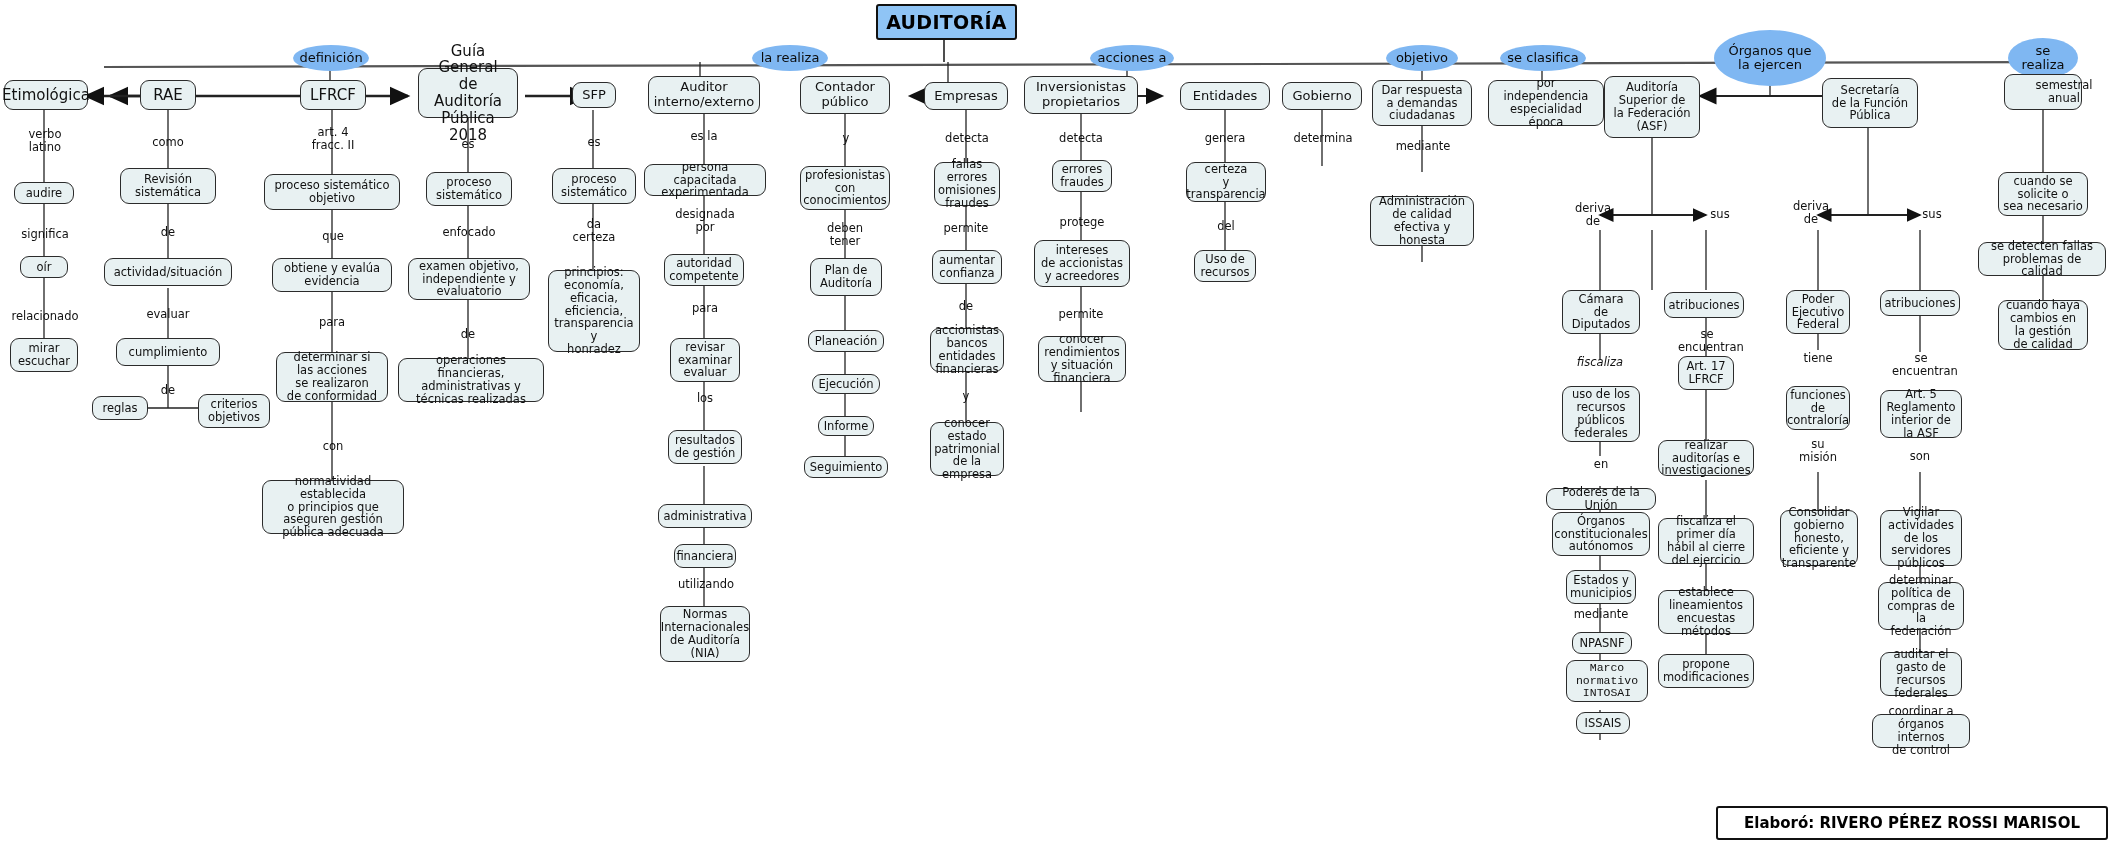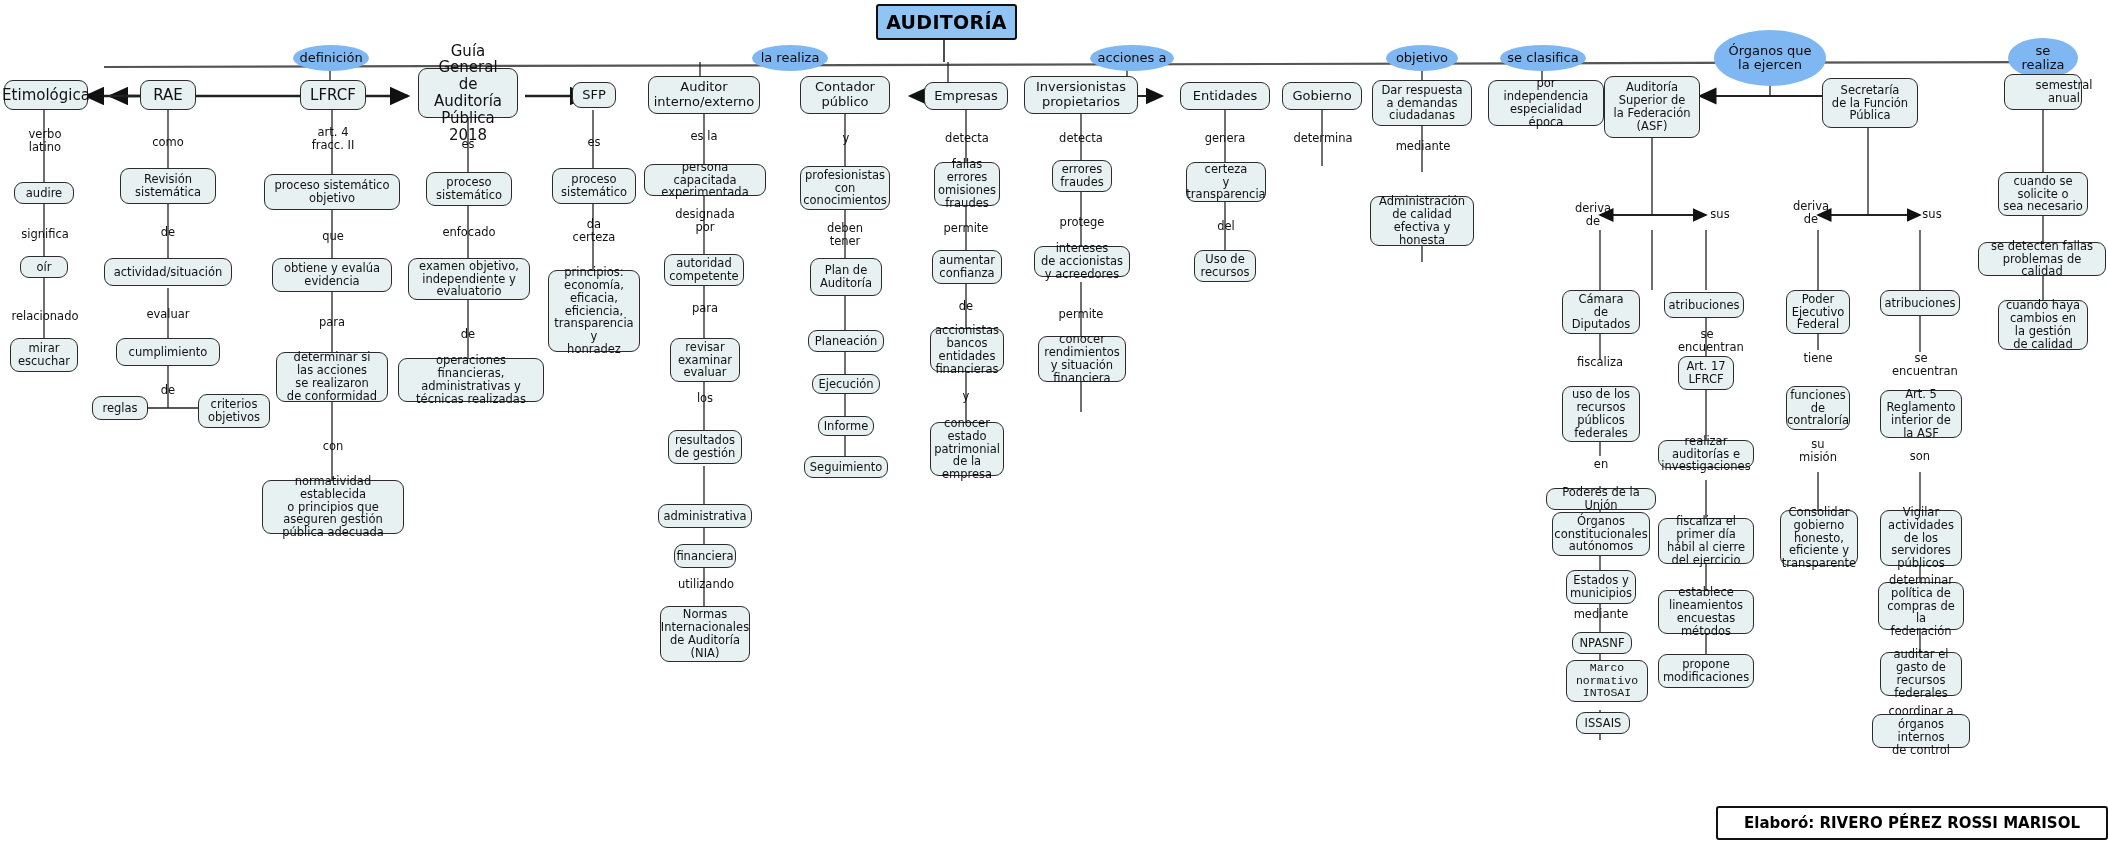--- a/index.html
+++ b/index.html
@@ -324,21 +324,21 @@
   <div class="node n-sm" style="left:930px;top:422px;width:74px;height:54px;">conocer
 estado
 patrimonial
 de la
 empresa</div>
 
   <div class="lbl" style="left:1052px;top:132px;width:58px;">detecta</div>
   <div class="node n-sm" style="left:1052px;top:160px;width:60px;height:32px;">errores
 fraudes</div>
   <div class="lbl" style="left:1050px;top:216px;width:64px;">protege</div>
-  <div class="node n-sm" style="left:1034px;top:246px;width:96px;height:31px;">intereses
+  <div class="node n-sm" style="left:1034px;top:240px;width:96px;height:47px;">intereses
 de accionistas
 y acreedores</div>
   <div class="lbl" style="left:1050px;top:308px;width:62px;">permite</div>
   <div class="node n-sm" style="left:1038px;top:336px;width:88px;height:46px;">conocer
 rendimientos
 y situación
 financiera</div>
 
   <div class="lbl" style="left:1196px;top:132px;width:58px;">genera</div>
   <div class="node n-sm" style="left:1186px;top:162px;width:80px;height:40px;">certeza
@@ -355,21 +355,21 @@
 de calidad
 efectiva y
 honesta</div>
 
   <div class="lbl" style="left:1564px;top:202px;width:58px;">deriva
 de</div>
   <div class="lbl" style="left:1700px;top:208px;width:40px;">sus</div>
   <div class="node n-sm" style="left:1562px;top:290px;width:78px;height:44px;">Cámara
 de
 Diputados</div>
-  <div class="lbl" style="left:1566px;top:356px;width:68px;">fiscaliza</div>
+  <div class="lbl" style="left:1566px;top:356px;width:68px;font-style:italic;">fiscaliza</div>
   <div class="node n-sm" style="left:1562px;top:386px;width:78px;height:56px;">uso de los
 recursos
 públicos
 federales</div>
   <div class="lbl" style="left:1586px;top:458px;width:30px;">en</div>
   <div class="node n-sm" style="left:1546px;top:488px;width:110px;height:22px;">Poderes de la Unión</div>
   <div class="node n-sm" style="left:1552px;top:512px;width:98px;height:44px;">Órganos
 constitucionales
 autónomos</div>
   <div class="node n-sm" style="left:1566px;top:570px;width:70px;height:34px;">Estados y
@@ -381,21 +381,21 @@
 INTOSAI</div>
   <div class="node n-sm" style="left:1576px;top:712px;width:54px;height:22px;">ISSAIS</div>
 
   <div class="node n-sm" style="left:1664px;top:292px;width:80px;height:26px;">atribuciones</div>
   <div class="lbl" style="left:1678px;top:328px;width:58px;">se
 encuentran</div>
   <div class="node n-sm" style="left:1678px;top:356px;width:56px;height:34px;">Art. 17
 LFRCF</div>
   <div class="lbl" style="left:1690px;top:448px;width:36px;">son</div>
 
-  <div class="node n-sm" style="left:1658px;top:440px;width:96px;height:28px;">realizar
+  <div class="node n-sm" style="left:1658px;top:440px;width:96px;height:36px;">realizar
 auditorías e
 investigaciones</div>
   <div class="node n-sm" style="left:1658px;top:518px;width:96px;height:46px;">fiscaliza el
 primer día
 hábil al cierre
 del ejercicio</div>
   <div class="node n-sm" style="left:1658px;top:590px;width:96px;height:44px;">establece
 lineamientos
 encuestas
 métodos</div>

